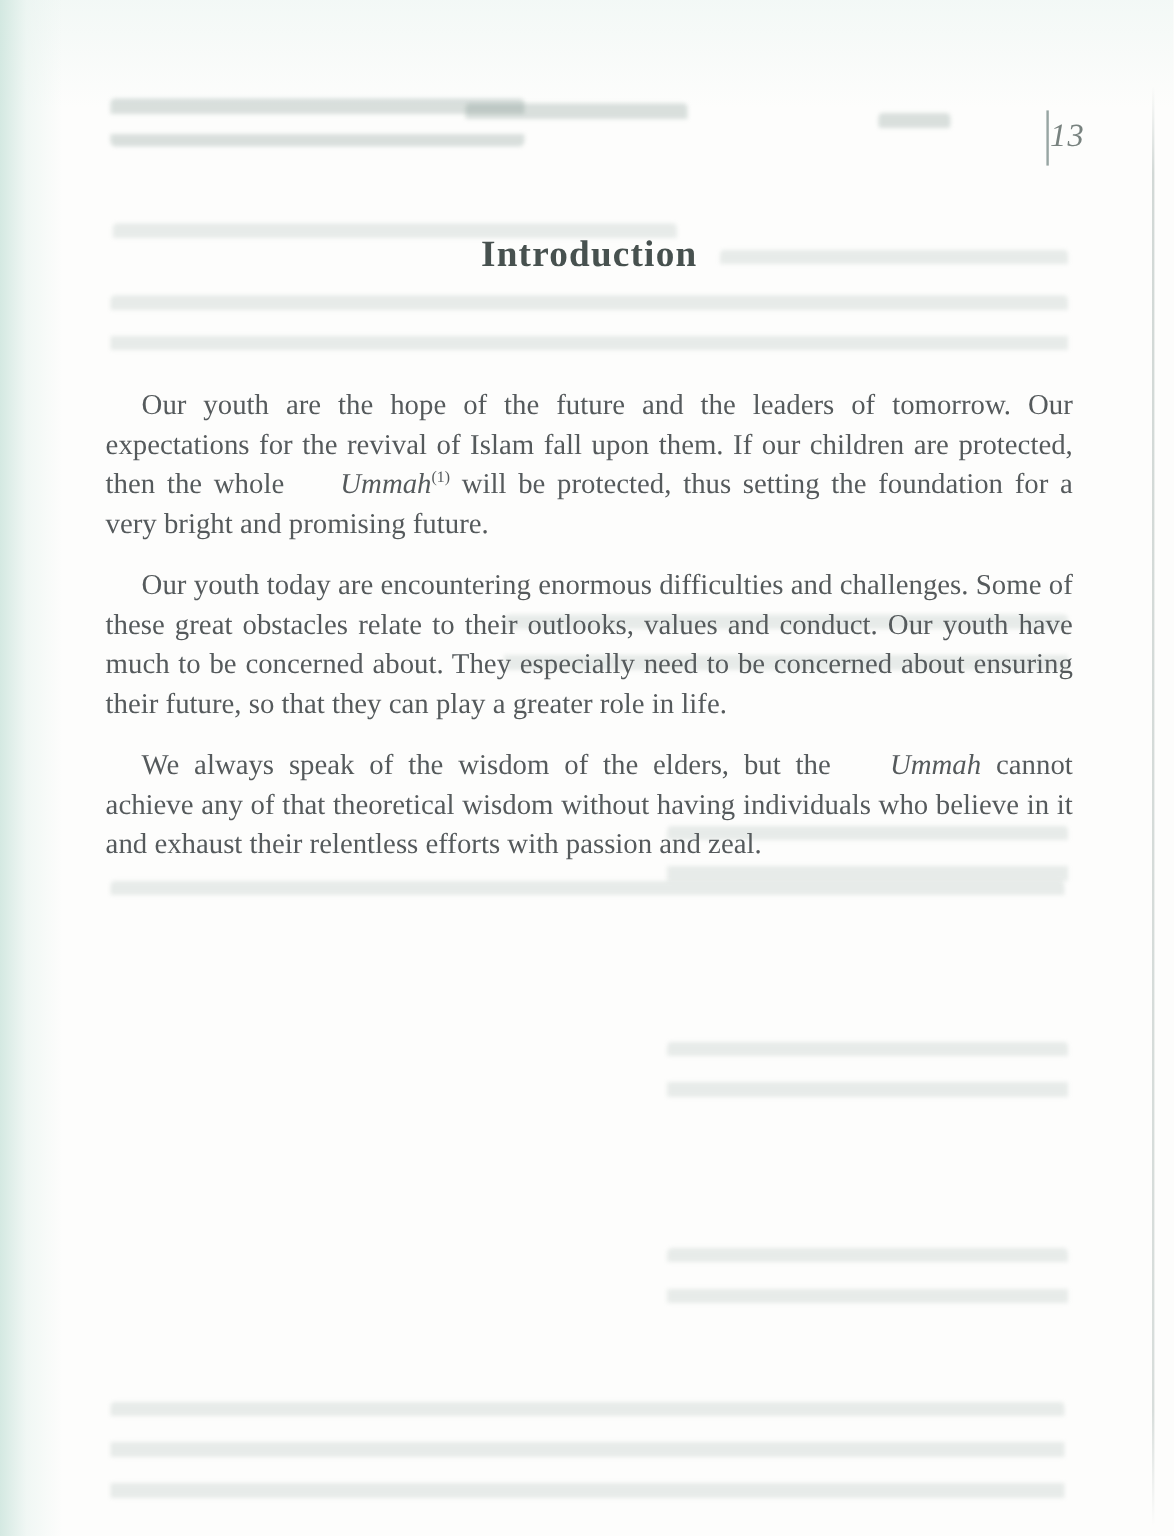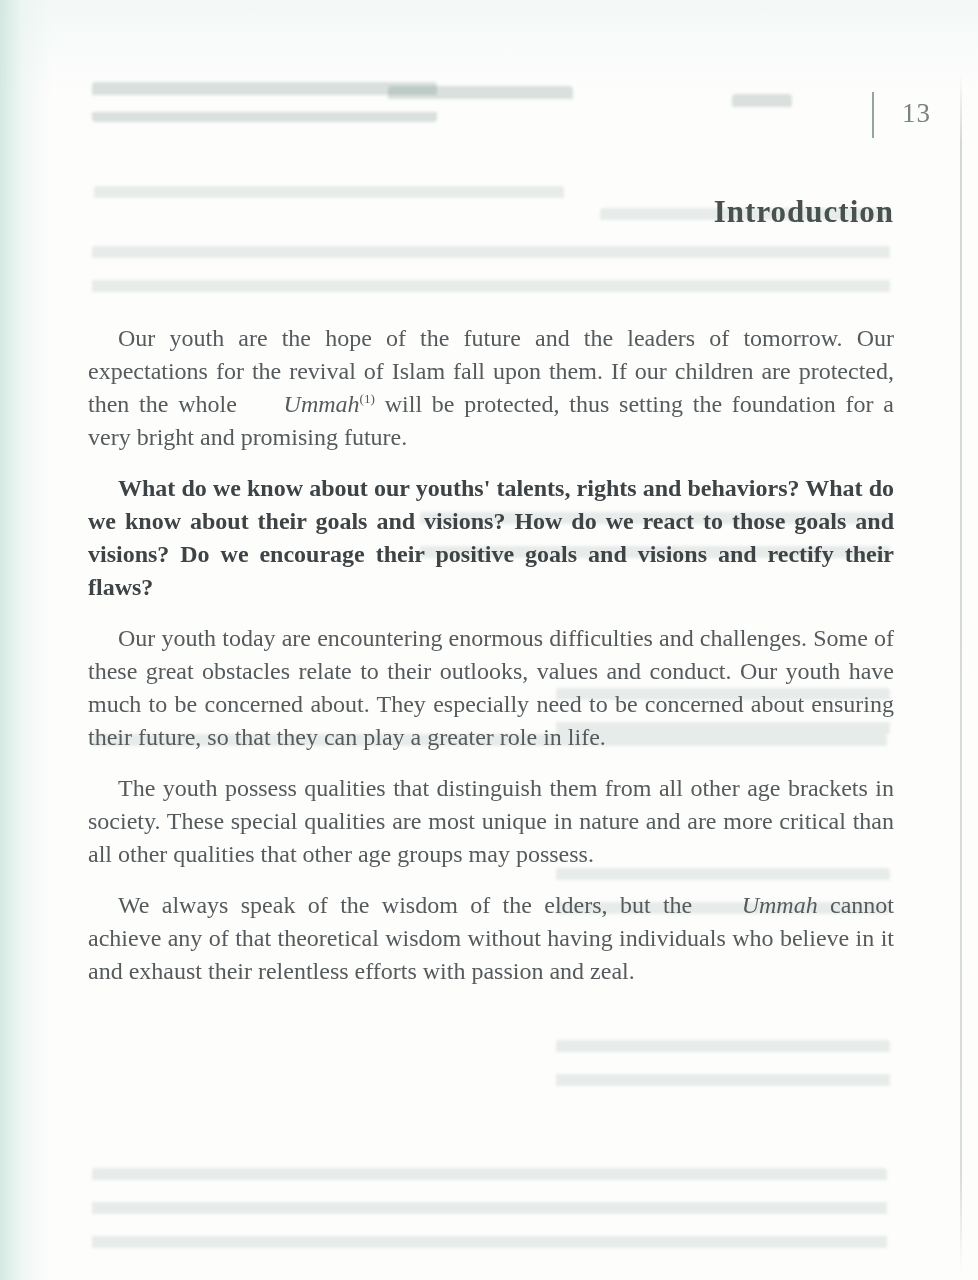--- a/index.html
+++ b/index.html
@@ -38,29 +38,30 @@
   .g6  { left:92px;  top:246px;  width:798px; height:62px; }
   .g7  { left:420px; top:512px;  width:470px; height:52px; }
   .g8  { left:556px; top:688px;  width:334px; height:58px; }
   .g9  { left:92px;  top:734px;  width:795px; height:16px; }
   .g10 { left:556px; top:868px;  width:334px; height:62px; }
   .g11 { left:556px; top:1040px; width:334px; height:60px; }
   .g12 { left:92px;  top:1168px; width:795px; height:95px; }
 
   .page-number {
     position:absolute; left:872px; top:92px;
-    display:flex; align-items:flex-start; gap:28px;
+    display:flex; align-items:flex-start; gap:1px;
     color:#78827f;
+    font-style:italic;
   }
   .page-number .bar { width:2px; height:46px; background:#97a5a2; }
   .page-number .num { font-size:27px; line-height:1; padding-top:8px; letter-spacing:1px; }
 
   .chapter-title {
     position:absolute; left:88px; top:194px; width:806px; margin:0;
-    text-align:right; font-size:31px; font-weight:600; letter-spacing:1px;
+    text-align:center; font-size:31px; font-weight:600; letter-spacing:1px;
     color:#47514f;
   }
 
   .text-block {
     position:absolute; left:88px; top:322px; width:806px;
     font-size:24px; line-height:33px; color:#555a5c;
     text-align:justify;
   }
   .text-block p { margin:0 0 18px 0; text-indent:30px; }
   .text-block p.bold { font-weight:bold; color:#3e4346; }
@@ -91,22 +92,20 @@
     <span class="num">13</span>
   </div>
 
   <h1 class="chapter-title">Introduction</h1>
 
   <div class="text-block">
 
     <p><span>Our youth are the hope of the future and the leaders of tomorrow. Our expectations for the revival of Islam fall upon them. If our children are protected, then the whole </span><i>Ummah</i><sup>(1)</sup><span> will be protected, thus setting the foundation for a very bright and promising future.</span></p>
 
 
-    <p class="bold">What do we know about our youths' talents, rights and behaviors? What do we know about their goals and visions? How do we react to those goals and visions? Do we encourage their positive goals and visions and rectify their flaws?</p>
 
     <p>Our youth today are encountering enormous difficulties and challenges. Some of these great obstacles relate to their outlooks, values and conduct. Our youth have much to be concerned about. They especially need to be concerned about ensuring their future, so that they can play a greater role in life.</p>
 
-    <p>The youth possess qualities that distinguish them from all other age brackets in society. These special qualities are most unique in nature and are more critical than all other qualities that other age groups may possess.</p>
 
     <p><span>We always speak of the wisdom of the elders, but the </span><i>Ummah</i><span> cannot achieve any of that theoretical wisdom without having individuals who believe in it and exhaust their relentless efforts with passion and zeal.</span></p>
 
   </div>
 </div>
 
 </body></html>

